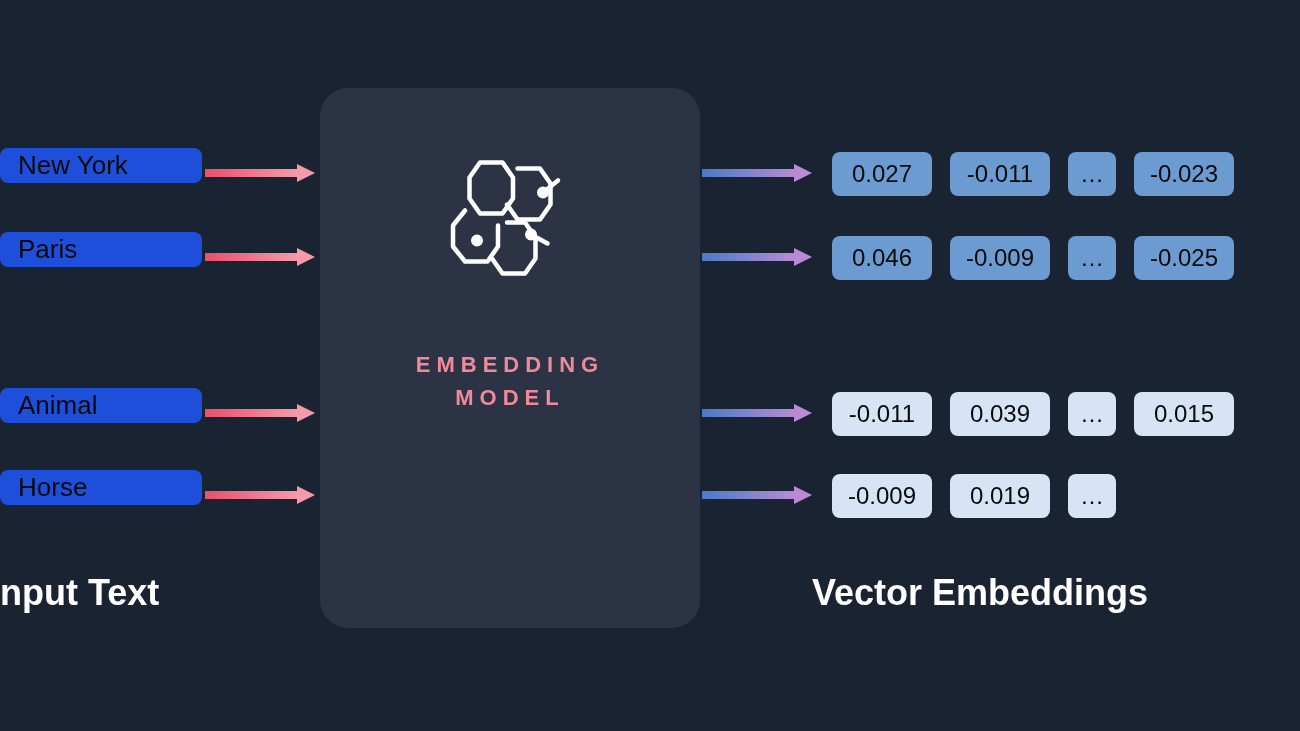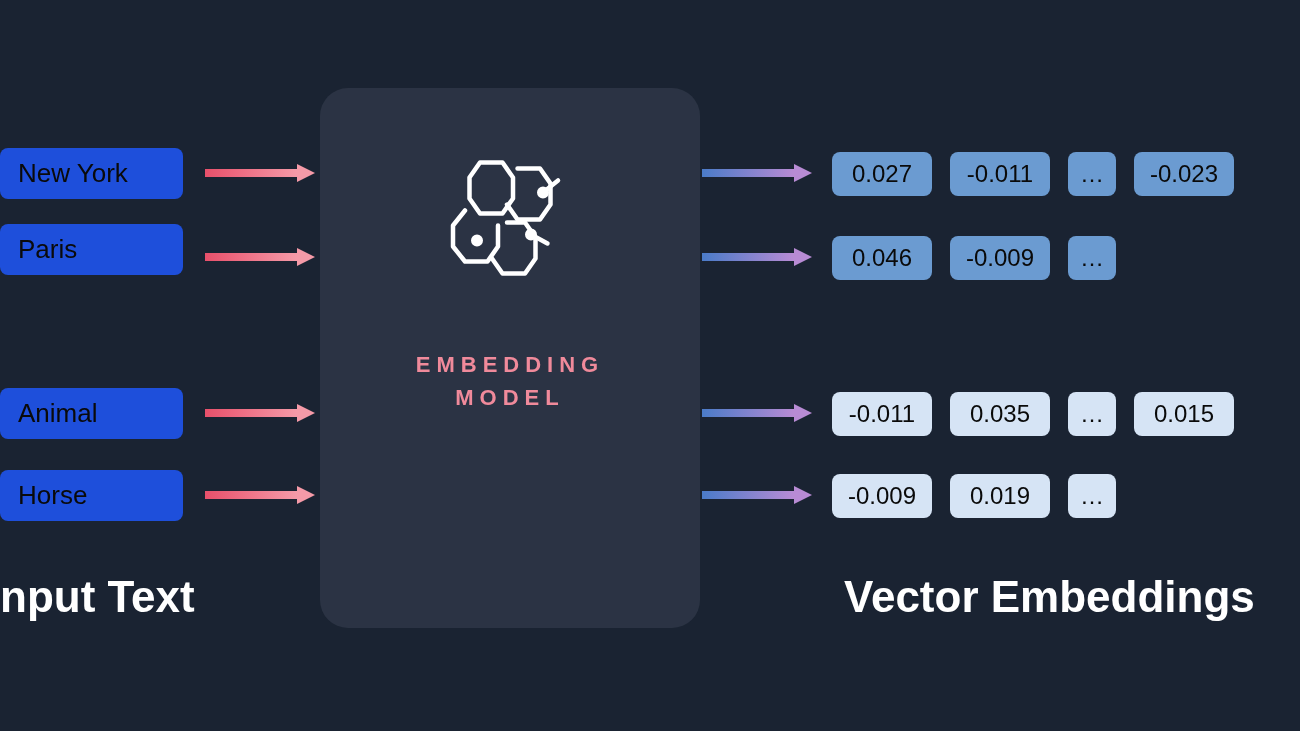--- a/index.html
+++ b/index.html
@@ -15,23 +15,23 @@
     position: relative;
     width: 100%;
     height: 100%;
   }
   .input-box {
     position: absolute;
     background: #1e4fdb;
     color: #0a0a0a;
     font-size: 26px;
     font-weight: 500;
-    padding: 10px 18px;
+    padding: 2px 18px;
     border-radius: 8px;
-    width: 183px;
+    width: 202px;
     left: 0;
   }
   .model-box {
     position: absolute;
     left: 320px;
     top: 88px;
     width: 380px;
     height: 540px;
     background: rgba(120,130,150,0.18);
     border-radius: 28px;
@@ -76,33 +76,33 @@
   }
   .cell-dark { background: #6b9bd1; }
   .cell-light { background: #d6e4f5; }
   .ellipsis {
     min-width: 48px !important;
     padding: 8px 8px;
   }
   .section-label {
     position: absolute;
     color: #fff;
-    font-size: 44px;
+    font-size: 36px;
     font-weight: 600;
   }
 </style>
 </head>
 <body>
 
 <div class="canvas">
 
   <div class="input-box" style="top:148px">
     <span>New York</span>
   </div>
-  <div class="input-box" style="top:224px">
+  <div class="input-box" style="top:232px">
     <span>Paris</span>
   </div>
   <div class="input-box" style="top:388px">
     <span>Animal</span>
   </div>
   <div class="input-box" style="top:470px">
     <span>Horse</span>
   </div>
 
   <svg class="arrow" style="left:205px;top:164px" viewBox="0 0 110 18">
@@ -174,29 +174,30 @@
   <div class="embed-row" style="left:832px;top:152px">
     <div class="embed-cell cell-dark">0.027</div>
     <div class="embed-cell cell-dark">-0.011</div>
     <div class="embed-cell cell-dark ellipsis">…</div>
     <div class="embed-cell cell-dark">-0.023</div>
   </div>
   <div class="embed-row" style="left:832px;top:236px">
     <div class="embed-cell cell-dark">0.046</div>
     <div class="embed-cell cell-dark">-0.009</div>
     <div class="embed-cell cell-dark ellipsis">…</div>
+    <div class="embed-cell cell-dark">-0.025</div>
   </div>
   <div class="embed-row" style="left:832px;top:392px">
     <div class="embed-cell cell-light">-0.011</div>
-    <div class="embed-cell cell-light">0.035</div>
+    <div class="embed-cell cell-light">0.039</div>
     <div class="embed-cell cell-light ellipsis">…</div>
     <div class="embed-cell cell-light">0.015</div>
   </div>
   <div class="embed-row" style="left:832px;top:474px">
     <div class="embed-cell cell-light">-0.009</div>
     <div class="embed-cell cell-light">0.019</div>
     <div class="embed-cell cell-light ellipsis">…</div>
   </div>
 
   <div class="section-label" style="left:0;top:572px">nput Text</div>
-  <div class="section-label" style="left:844px;top:572px">Vector Embeddings</div>
+  <div class="section-label" style="left:812px;top:572px">Vector Embeddings</div>
 
 </div>
 
 </body></html>

